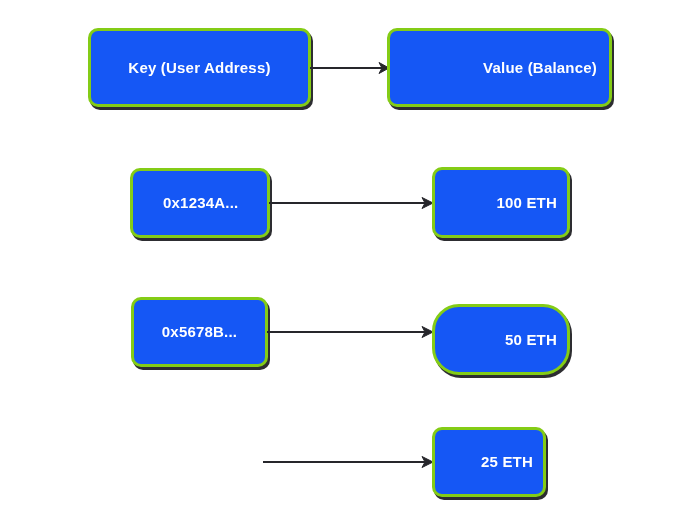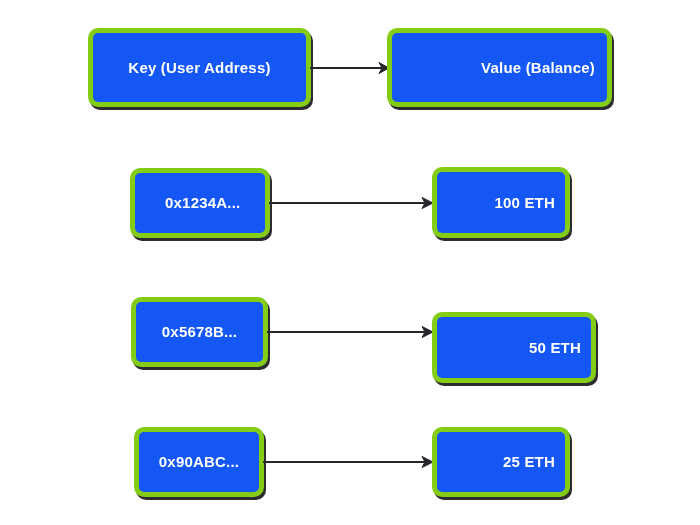--- a/index.html
+++ b/index.html
@@ -17,21 +17,21 @@
   #canvas {
     position: relative;
     width: 700px;
     height: 525px;
     background: #ffffff;
   }
   .node {
     position: absolute;
     box-sizing: border-box;
     background: #1557f5;
-    border: 5px solid #84cc16;
+    border: 3px solid #84cc16;
     border-radius: 10px;
     box-shadow: 2px 3px 0 rgba(27,27,31,0.92);
     display: flex;
     align-items: center;
     color: #ffffff;
     font-weight: bold;
     letter-spacing: 0.2px;
     -webkit-font-smoothing: antialiased;
   }
   .node .node-label {
@@ -112,32 +112,29 @@
     <span class="node-label">0x5678B...</span>
   </div>
 
   <div class="connector" style="left:268px; top:322px; width:166px; height:20px;">
     <svg width="166" height="20" viewBox="0 0 166 20" aria-hidden="true">
       <line class="conn-line" x1="0" y1="10" x2="156" y2="10"></line>
       <polygon class="conn-head" points="154,4.5 165,10 154,15.5 157,10"></polygon>
     </svg>
   </div>
 
-  <div class="node data center" style="left:432px; top:312px; width:164px; height:71px; padding:0 10px;">
+  <div class="node data center" style="left:432px; top:304px; width:138px; height:71px; padding:0 10px;border-radius:27px;">
     <span class="node-label">50 ETH</span>
   </div>
 
-  <div class="node data leftish" style="left:134px; top:427px; width:130px; height:70px; padding:0 12px;">
-    <span class="node-label">0x90ABC...</span>
-  </div>
 
   <div class="connector" style="left:264px; top:452px; width:170px; height:20px;">
     <svg width="170" height="20" viewBox="0 0 170 20" aria-hidden="true">
       <line class="conn-line" x1="0" y1="10" x2="160" y2="10"></line>
       <polygon class="conn-head" points="158,4.5 169,10 158,15.5 161,10"></polygon>
     </svg>
   </div>
 
-  <div class="node data center" style="left:432px; top:427px; width:138px; height:70px; padding:0 10px;">
+  <div class="node data center" style="left:432px; top:427px; width:114px; height:70px; padding:0 10px;">
     <span class="node-label">25 ETH</span>
   </div>
 
 </div>
 
 </body></html>

